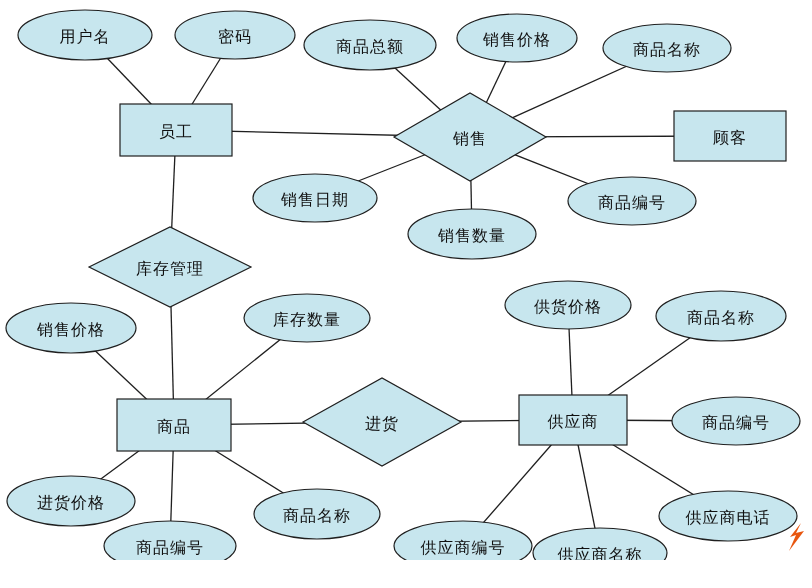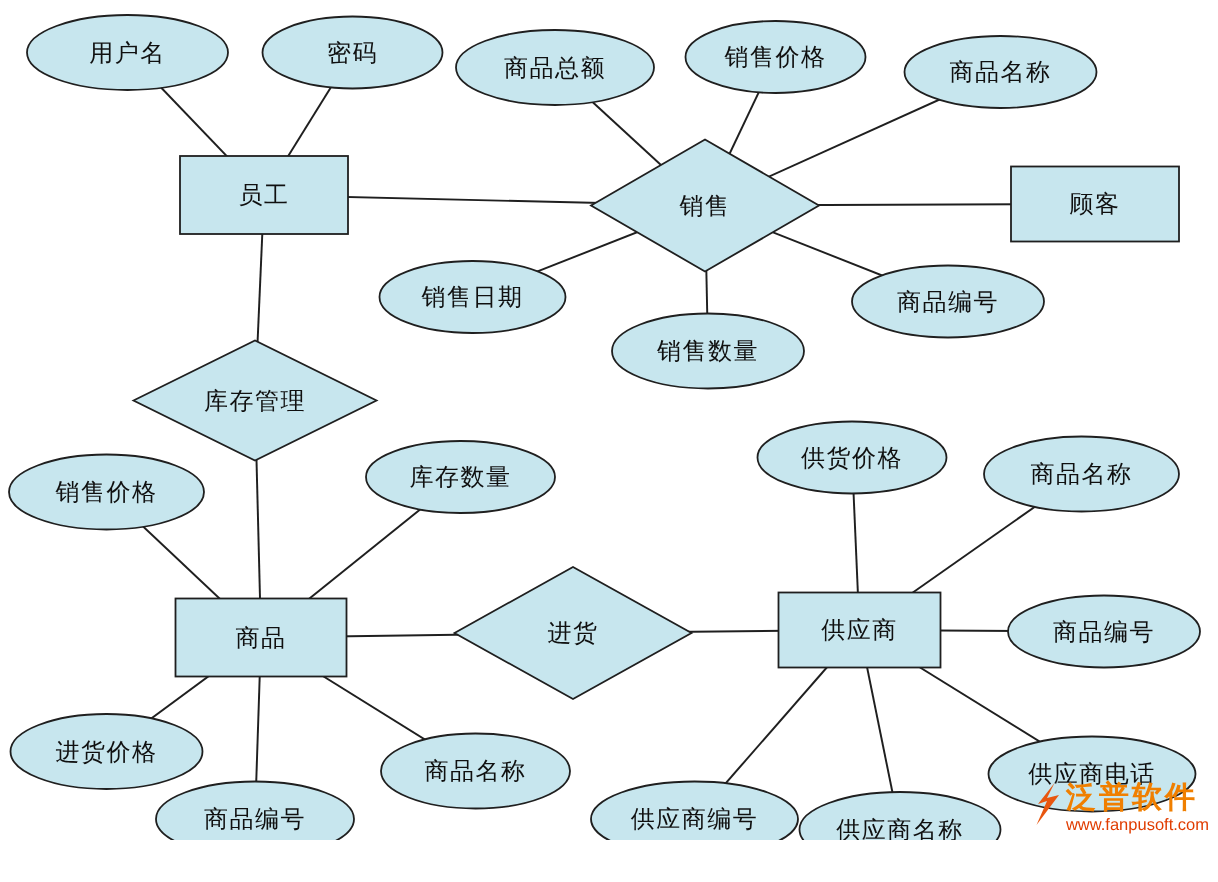--- a/index.html
+++ b/index.html
@@ -175,18 +175,14 @@
         <text x="382" y="423" text-anchor="middle" dominant-baseline="central">进货</text>
       </g>
     </svg>
 
   <div class="watermark">
     <span>
       <svg width="20" height="30" viewBox="0 0 20 30">
         <path d="M15 1 L4 15 L10 13 L3 29 L18 9 L10 11 Z" fill="#e8560f"></path>
       </svg>
     </span>
-    <span class="wm-text">
-      <span class="wm-brand">泛普软件</span>
-      <span class="wm-url">www.fanpusoft.com</span>
-    </span>
   </div>
 </div>
 
 </body></html>

